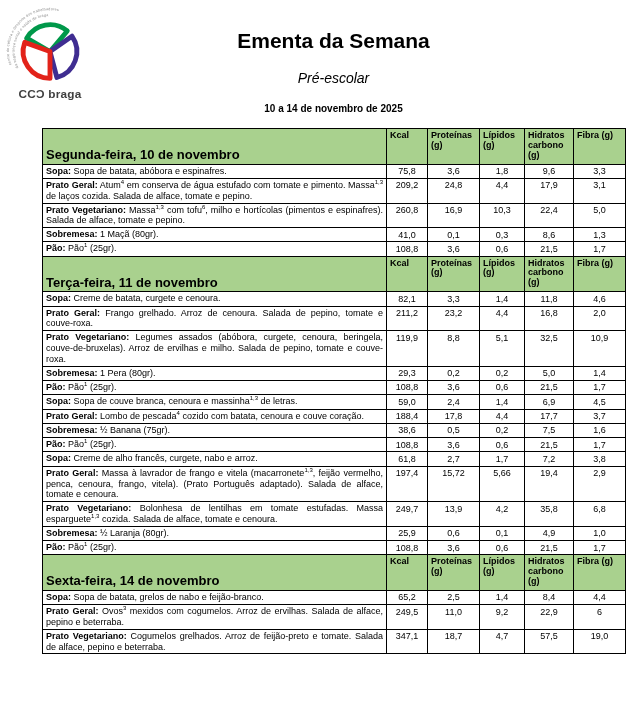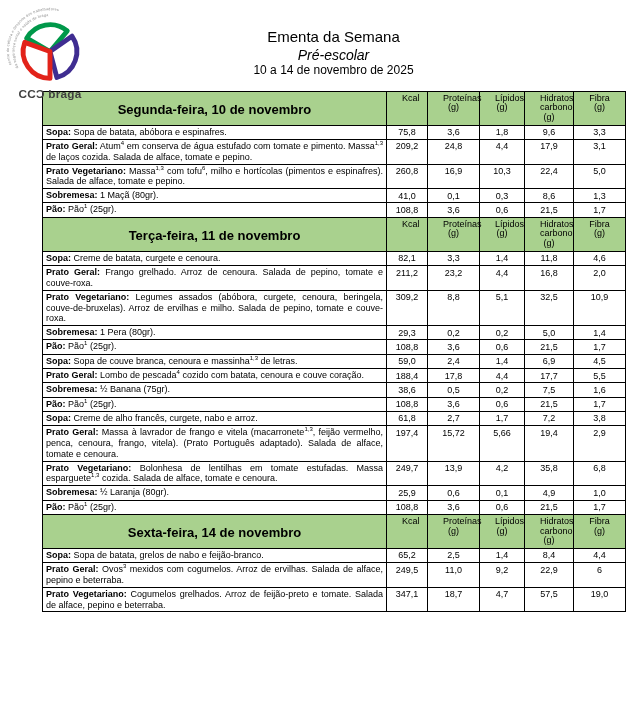--- a/index.html
+++ b/index.html
@@ -7,32 +7,32 @@
     --ink:#000;
   }
   *{margin:0;padding:0;box-sizing:border-box}
   html,body{background:#fff}
   body{
     width:627px;height:721px;position:relative;overflow:hidden;
     font-family:"Liberation Sans",sans-serif;color:var(--ink);
   }
   .logo{position:absolute;left:5px;top:6px;width:90px;height:96px}
   .titles{margin-left:42px;width:583px;text-align:center;padding-top:29px}
-  .title{font-size:15px;font-weight:normal;line-height:1.1}
-  .subtitle{font-size:14px;font-style:italic;margin-top:1px}
-  .daterange{font-size:12px;font-weight:normal;}
+  .title{font-size:21px;font-weight:bold;line-height:1.1}
+  .subtitle{font-size:14px;font-style:italic;margin-top:18px}
+  .daterange{font-size:10px;font-weight:bold;margin-top:17px}
   .tablewrap{margin:14px 0 0 42px;width:583px}
   table{border-collapse:collapse;table-layout:fixed;width:583px;font-size:9px;line-height:1.2;border:1.5px solid #000}
   td{border:1px solid #000;vertical-align:top;padding:1px 3px 1px 3px}
   tr.day-header td{
     background:var(--green);
     border-top:1.5px solid #000;border-bottom:1.5px solid #000;
   }
-  td.day-title{font-size:13px;font-weight:bold;text-align:center;padding-top:10px}
-  td.col-h{font-weight:normal;text-align:center;line-height:1.08;padding:2px 15px}
+  td.day-title{font-size:13px;font-weight:bold;text-align:left;padding-top:18px}
+  td.col-h{font-weight:bold;text-align:left;line-height:1.08;padding:2px 3px}
   td.desc{text-align:justify}
   td.desc .lbl{font-weight:bold}
   td.val{text-align:center;padding-top:1.5px}
   sup{font-size:6px;line-height:0;vertical-align:super}
 </style>
 </head>
 <body>
 
 <svg class="logo" viewBox="0 0 110 118" aria-hidden="true">
   <defs>
@@ -135,21 +135,21 @@
         <tr>
           <td class="desc"><span class="lbl">Prato Geral:</span> <span class="dtext">Frango grelhado. Arroz de cenoura. Salada de pepino, tomate e couve-roxa.</span></td>
           <td class="val">211,2</td>
           <td class="val">23,2</td>
           <td class="val">4,4</td>
           <td class="val">16,8</td>
           <td class="val">2,0</td>
         </tr>
         <tr>
           <td class="desc"><span class="lbl">Prato Vegetariano:</span> <span class="dtext">Legumes assados (abóbora, curgete, cenoura, beringela, couve-de-bruxelas). Arroz de ervilhas e milho. Salada de pepino, tomate e couve-roxa.</span></td>
-          <td class="val">309,2</td>
+          <td class="val">119,9</td>
           <td class="val">8,8</td>
           <td class="val">5,1</td>
           <td class="val">32,5</td>
           <td class="val">10,9</td>
         </tr>
         <tr>
           <td class="desc"><span class="lbl">Sobremesa:</span> <span class="dtext">1 Pera (80gr).</span></td>
           <td class="val">29,3</td>
           <td class="val">0,2</td>
           <td class="val">0,2</td>
@@ -171,21 +171,21 @@
           <td class="val">1,4</td>
           <td class="val">6,9</td>
           <td class="val">4,5</td>
         </tr>
         <tr>
           <td class="desc"><span class="lbl">Prato Geral:</span> <span class="dtext">Lombo de pescada<sup>4</sup> cozido com batata, cenoura e couve coração.</span></td>
           <td class="val">188,4</td>
           <td class="val">17,8</td>
           <td class="val">4,4</td>
           <td class="val">17,7</td>
-          <td class="val">5,5</td>
+          <td class="val">3,7</td>
         </tr>
         <tr>
           <td class="desc"><span class="lbl">Sobremesa:</span> <span class="dtext">½ Banana (75gr).</span></td>
           <td class="val">38,6</td>
           <td class="val">0,5</td>
           <td class="val">0,2</td>
           <td class="val">7,5</td>
           <td class="val">1,6</td>
         </tr>
         <tr>

